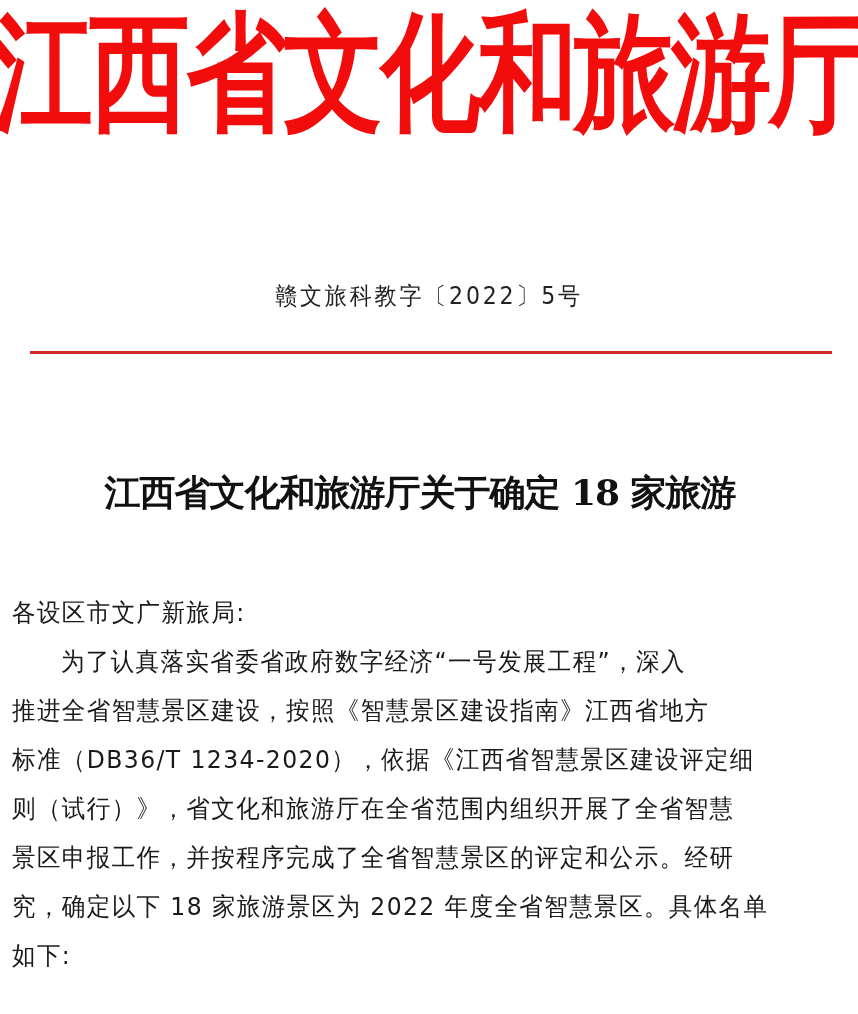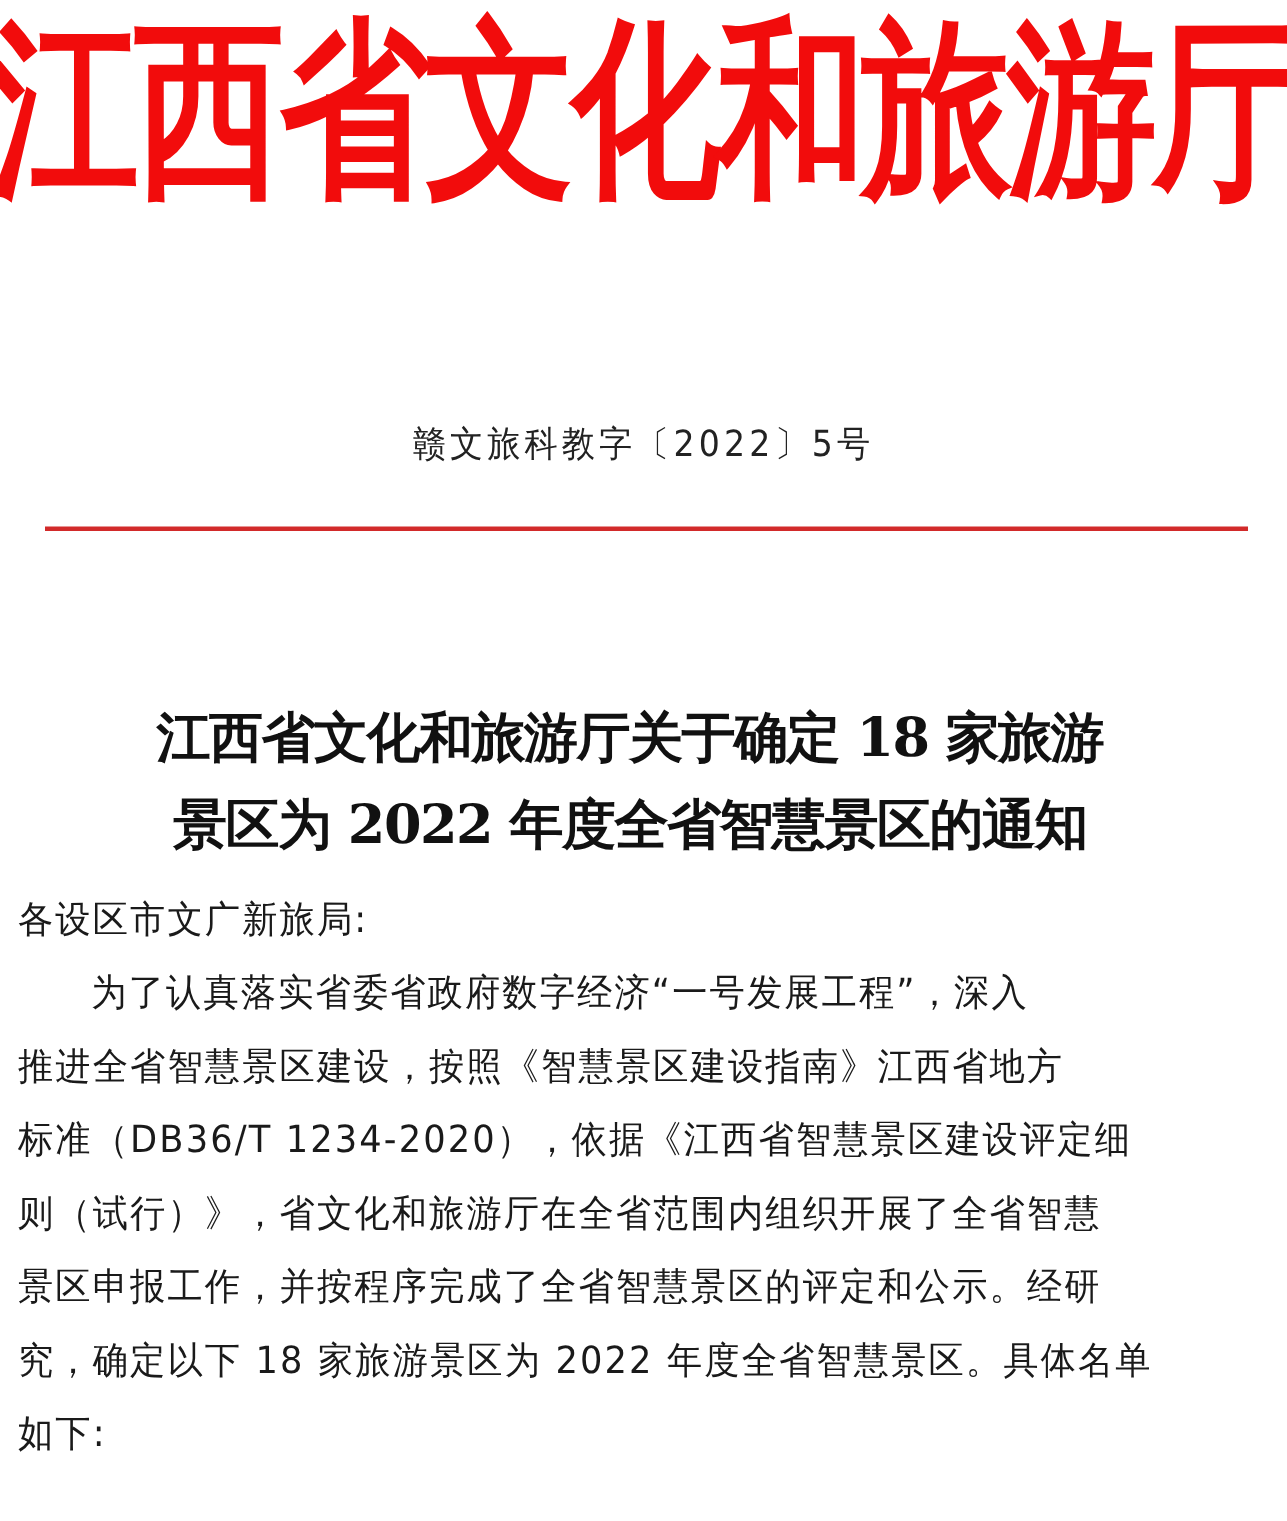--- a/index.html
+++ b/index.html
@@ -100,21 +100,20 @@
 <div class="masthead">
   <span class="masthead-text">江西省文化和旅游厅</span>
 </div>
 
 <div class="doc-number">赣文旅科教字〔2022〕5号</div>
 
 <div class="red-rule"></div>
 
 <div class="title">
   <span class="title-line">江西省文化和旅游厅关于确定 18 家旅游</span>
-  <span class="title-line">景区为 2022 年度全省智慧景区的通知</span>
 </div>
 
 <div class="body">
   <span class="body-line">各设区市文广新旅局:</span>
   <span class="body-line indent">为了认真落实省委省政府数字经济“一号发展工程”，深入</span>
   <span class="body-line">推进全省智慧景区建设，按照《智慧景区建设指南》江西省地方</span>
   <span class="body-line">标准（DB36/T 1234-2020），依据《江西省智慧景区建设评定细</span>
   <span class="body-line">则（试行）》，省文化和旅游厅在全省范围内组织开展了全省智慧</span>
   <span class="body-line">景区申报工作，并按程序完成了全省智慧景区的评定和公示。经研</span>
   <span class="body-line">究，确定以下 18 家旅游景区为 2022 年度全省智慧景区。具体名单</span>

